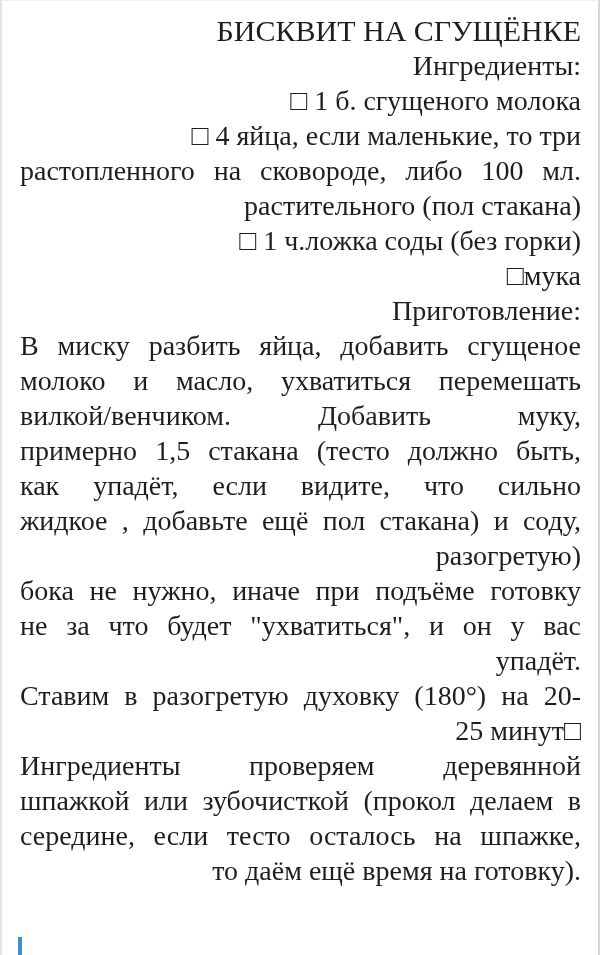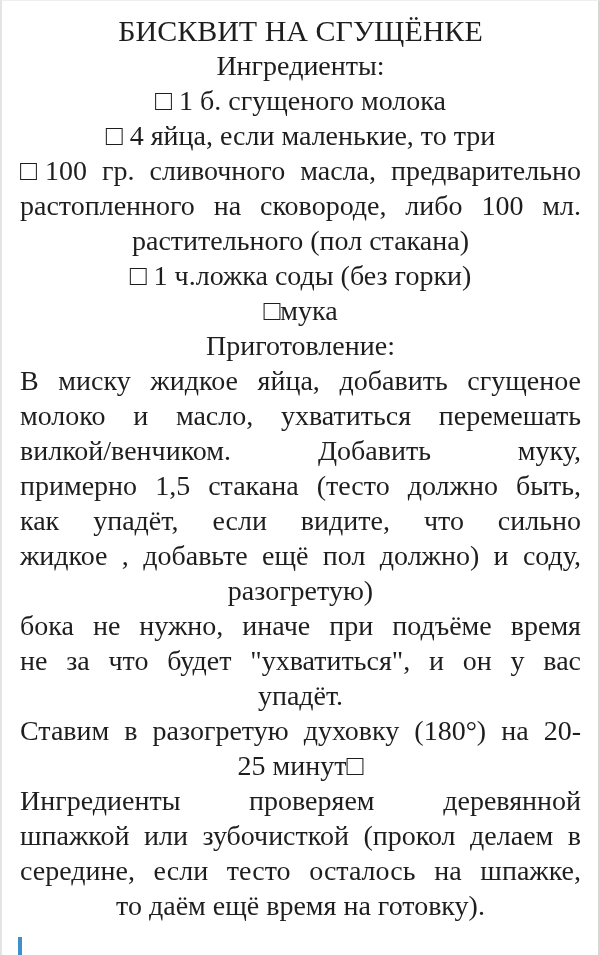--- a/index.html
+++ b/index.html
@@ -15,54 +15,53 @@
     padding: 12px 17px 0 18px;
     background: #ffffff;
     border-left: 2px solid #e4e4e4;
     border-right: 2px solid #d6d6d6;
     border-top: 1px solid #efefef;
     font-family: "Liberation Serif", "DejaVu Serif", serif;
     font-size: 28px;
     line-height: 35px;
     color: #1e1e1e;
   }
-  .line { text-align: center; min-height: 35px; }
+  .line { text-align: right; min-height: 35px; }
   .j { text-align: justify; text-align-last: justify; }
   .title { font-size: 30px; }
   .caret {
     position: absolute;
     left: 16px; bottom: 0;
     width: 4px; height: 18px;
   }
 </style>
 </head>
 <body>
 
 <div class="page">
   <div class="line title">БИСКВИТ НА СГУЩЁНКЕ</div>
   <div class="line">Ингредиенты:</div>
 
   <div class="line">□ 1 б. сгущеного молока</div>
   <div class="line">□ 4 яйца, если маленькие, то три</div>
-  <div class="line j">□100 гр. сливочного масла, предварительно</div>
   <div class="line j">растопленного на сковороде, либо 100 мл.</div>
   <div class="line">растительного (пол стакана)</div>
   <div class="line">□ 1 ч.ложка соды (без горки)</div>
   <div class="line">□мука</div>
 
   <div class="line">Приготовление:</div>
 
-  <div class="line j">В миску жидкое яйца, добавить сгущеное</div>
+  <div class="line j">В миску разбить яйца, добавить сгущеное</div>
   <div class="line j">молоко и масло, ухватиться перемешать</div>
   <div class="line j">вилкой/венчиком. Добавить муку,</div>
   <div class="line j">примерно 1,5 стакана (тесто должно быть,</div>
   <div class="line j">как упадёт, если видите, что сильно</div>
-  <div class="line j">жидкое , добавьте ещё пол должно) и соду,</div>
+  <div class="line j">жидкое , добавьте ещё пол стакана) и соду,</div>
   <div class="line">разогретую)</div>
-  <div class="line j">бока не нужно, иначе при подъёме время</div>
+  <div class="line j">бока не нужно, иначе при подъёме готовку</div>
   <div class="line j">не за что будет "ухватиться", и он у вас</div>
   <div class="line">упадёт.</div>
   <div class="line j">Ставим в разогретую духовку (180°) на 20-</div>
   <div class="line">25 минут□</div>
   <div class="line j">Ингредиенты проверяем деревянной</div>
   <div class="line j">шпажкой или зубочисткой (прокол делаем в</div>
   <div class="line j">середине, если тесто осталось на шпажке,</div>
   <div class="line">то даём ещё время на готовку).</div>
 
   <div class="caret" style="background: rgb(63, 143, 202);"></div>

